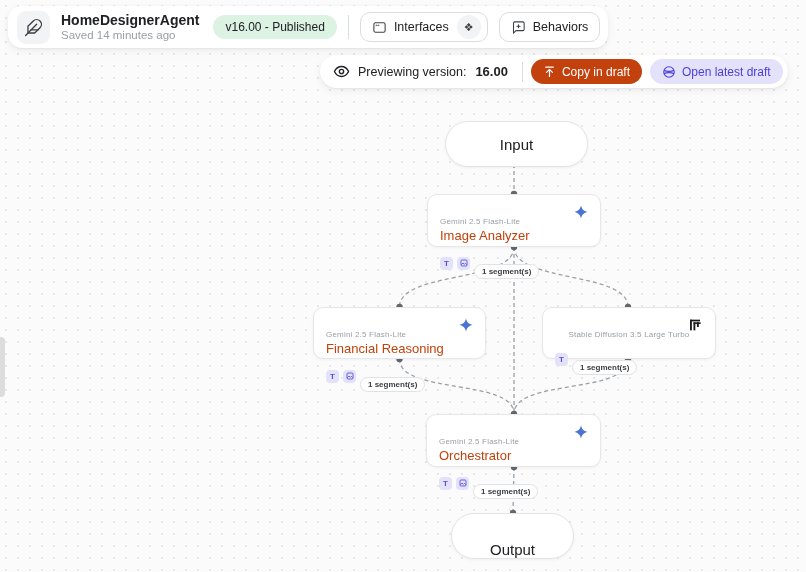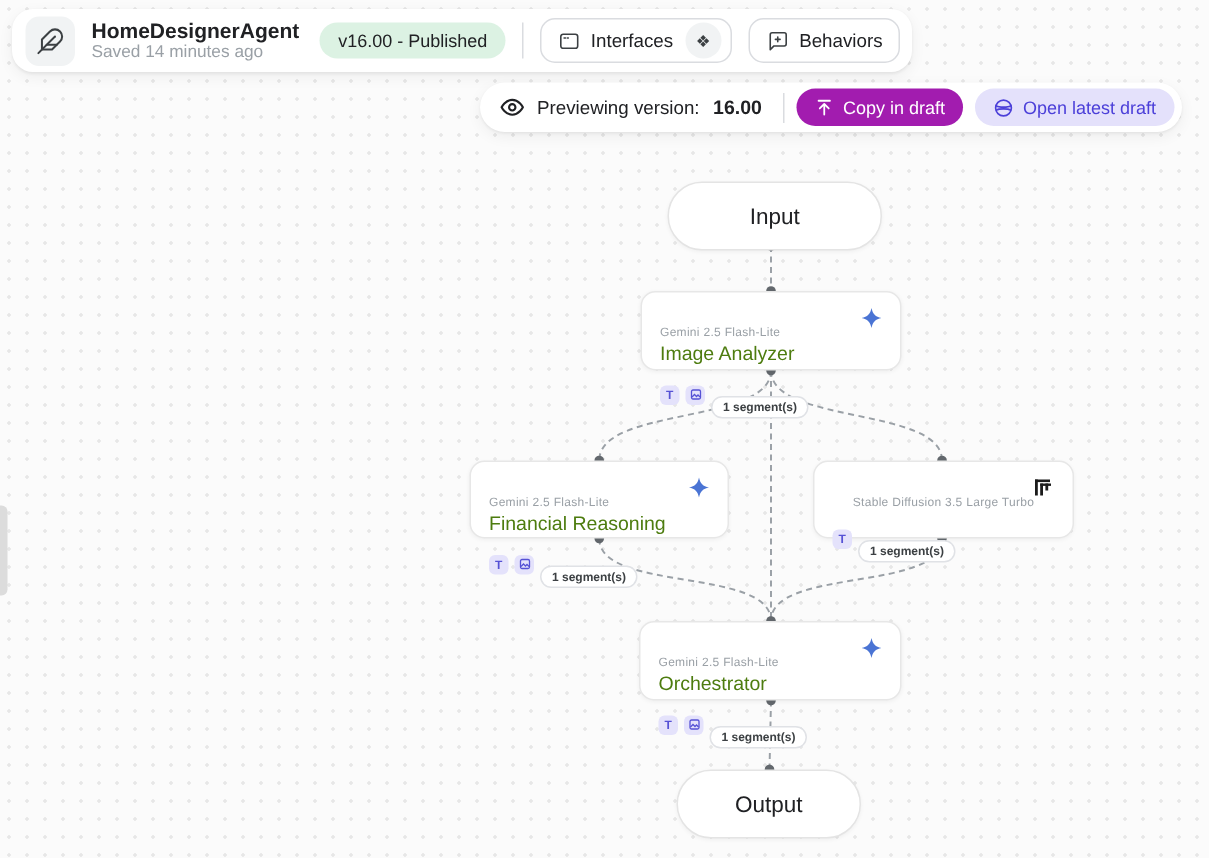--- a/index.html
+++ b/index.html
@@ -27,33 +27,33 @@
   .icon-circle{width:24px;height:24px;border-radius:999px;background:#f1f3f4;display:flex;align-items:center;justify-content:center;font-size:11px;color:#3c4043;margin-right:-5px;margin-left:1px;}
   
   .preview-card{
     position:absolute;left:320px;top:55px;height:33px;background:#fff;border-radius:17px;
     box-shadow:0 1px 2px rgba(0,0,0,.06),0 3px 10px rgba(0,0,0,.06);
     display:flex;align-items:center;gap:8px;padding:0 5px 0 13px;z-index:5;
   }
   .preview-label{font-size:12.5px;font-weight:500;color:#202124;white-space:nowrap;}
   .preview-version{font-size:13px;font-weight:600;color:#202124;margin-left:1px;margin-right:6px;}
   .pill-btn{height:25px;border:none;border-radius:999px;display:flex;align-items:center;gap:6px;padding:0 12px;font-size:12px;font-weight:500;cursor:pointer;white-space:nowrap;font-family:inherit;}
-  .btn-primary{background:#a21caf;color:#fff;}
+  .btn-primary{background:#c2410c;color:#fff;}
   .btn-secondary{background:#e4e1fb;color:#4c40d9;}
   
   .node-pill{position:absolute;background:#fff;border:1px solid #e4e4e4;border-radius:999px;display:flex;align-items:center;justify-content:center;font-size:15px;font-weight:500;color:#202124;box-shadow:0 1px 3px rgba(0,0,0,.05);z-index:3;cursor:pointer;}
   #node-input{left:445px;top:121px;width:141px;height:44px;}
-  #node-output{left:451px;top:513px;width:121px;height:44px;}
+  #node-output{left:451px;top:513px;width:121px;height:44px;align-items:flex-end;}
   .model-card{position:absolute;background:#fff;border:1px solid #e7e7e7;border-radius:10px;box-shadow:0 1px 3px rgba(0,0,0,.05);padding:8px 12px;box-sizing:border-box;z-index:3;cursor:pointer;}
   #node-analyzer{left:427px;top:194px;width:174px;height:53px;}
   #node-financial{left:313px;top:307px;width:173px;height:52px;}
   #node-designer{left:542px;top:307px;width:174px;height:52px;text-align:center;}
   #node-orchestrator{left:426px;top:414px;width:175px;height:53px;}
   .model-name{font-size:8px;color:#9aa0a6;letter-spacing:.2px;margin-top:14px;}
-  .node-title{font-size:13px;font-weight:500;color:#4d7c0f;margin-top:2px;}
+  .node-title{font-size:13px;font-weight:500;color:#c2410c;margin-top:2px;}
   .badge-row{display:flex;align-items:center;gap:4px;margin-top:4px;}
   .type-badge{width:13px;height:13px;border-radius:4px;background:#e4e2fb;color:#5652d5;font-size:8px;font-weight:700;display:flex;align-items:center;justify-content:center;}
   .segments-pill{height:13px;border:1px solid #e0e2e6;border-radius:999px;padding:0 7px;font-size:8px;font-weight:700;color:#3c4043;display:flex;align-items:center;background:#fff;margin-top:17px;}
   .provider-icon{position:absolute;top:9px;right:11px;width:16px;height:16px;}
   
   .edges{position:absolute;left:0;top:0;z-index:2;pointer-events:none;}
   
   .left-handle{position:absolute;left:0;top:337px;width:5px;height:60px;background:#dcdcdc;border-radius:0 4px 4px 0;z-index:4;}
 </style>
 </head>

